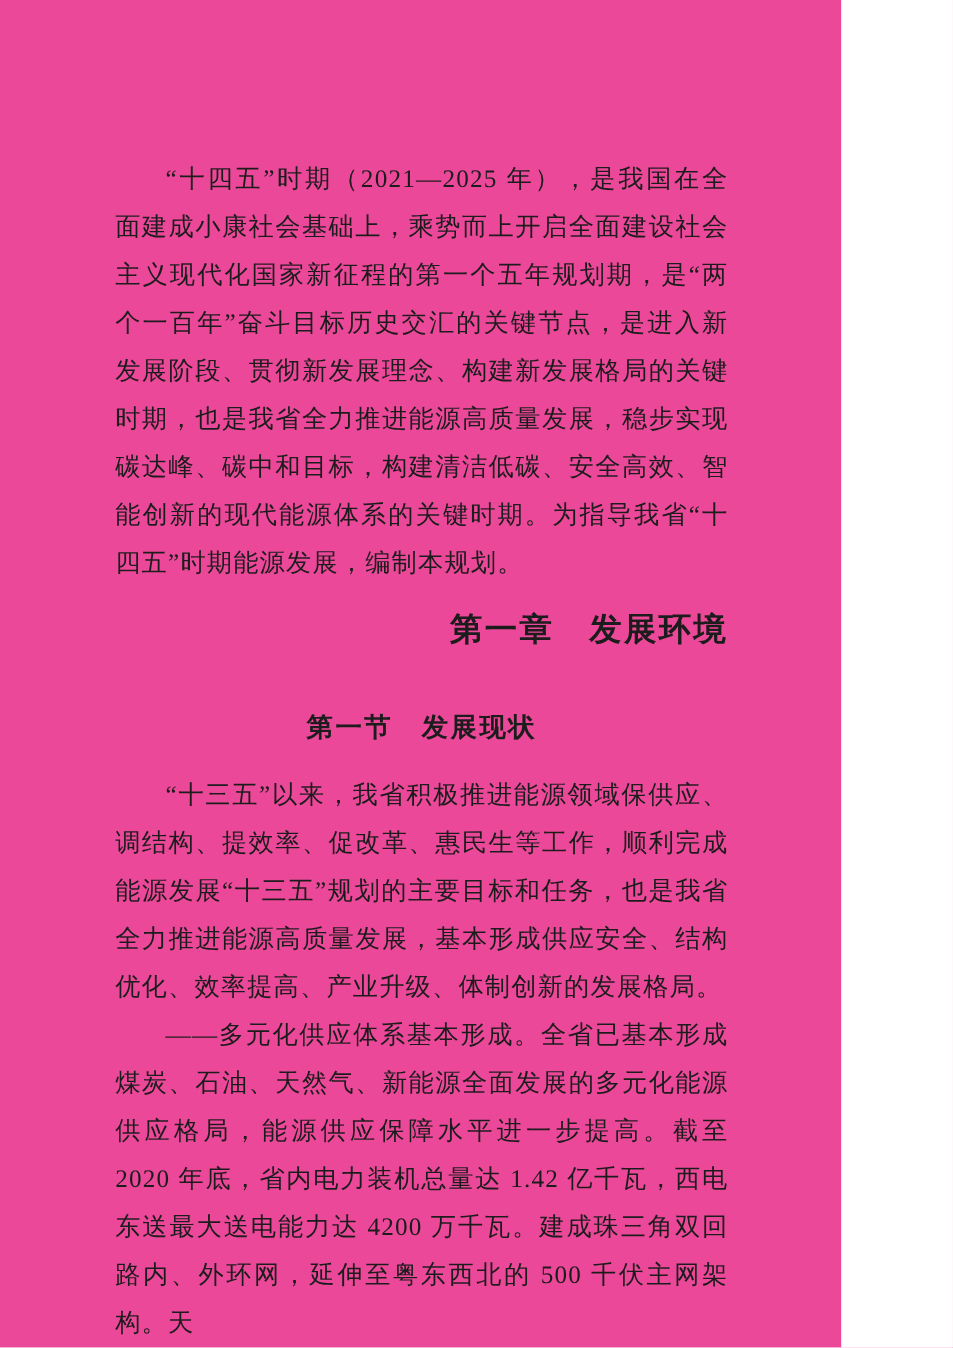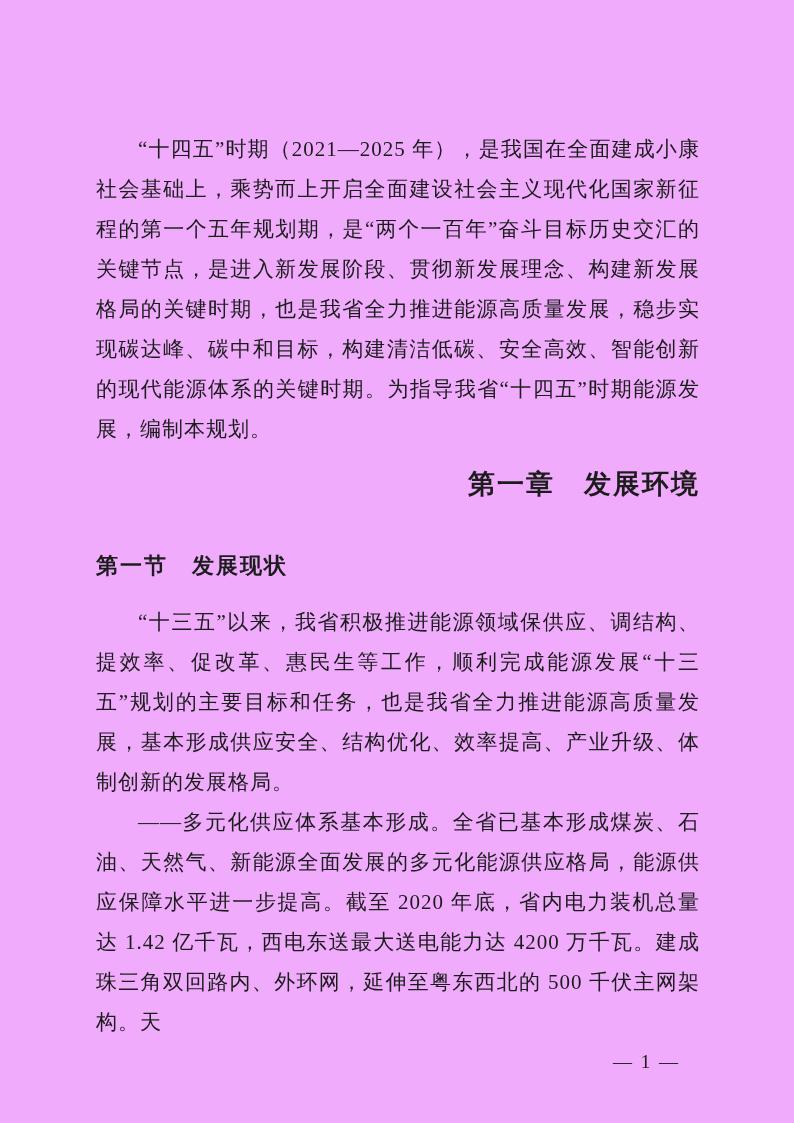--- a/index.html
+++ b/index.html
@@ -9,24 +9,24 @@
   }
   body {
     width: 794px;
     height: 1123px;
     font-family: "Liberation Serif", "DejaVu Serif", serif;
     color: #1c1c1c;
     overflow: hidden;
   }
   .page {
     box-sizing: border-box;
-    width: 794px;
+    width: 701px;
     height: 1123px;
     padding: 129px 94px 0 96px;
-    background: #f0abfc;
+    background: #ec4899;
   }
   .para {
     margin: 0;
     font-size: 21px;
     line-height: 40px;
     letter-spacing: 1px;
     text-align: justify;
     text-justify: inter-character;
     text-indent: 2em;
   }
@@ -38,21 +38,21 @@
     letter-spacing: 2px;
     text-align: right;
     font-family: "Liberation Serif", "DejaVu Serif", serif;
   }
   .section-heading {
     margin: 44px 0 19px 0;
     font-size: 22px;
     font-weight: bold;
     line-height: 34px;
     letter-spacing: 2px;
-    text-align: left;
+    text-align: center;
     font-family: "Liberation Sans", "DejaVu Sans", sans-serif;
   }
   .lead-bold {
     font-weight: normal;
   }
   .page-number {
     margin-top: 6px;
     padding-right: 20px;
     font-size: 19px;
     line-height: 28px;

